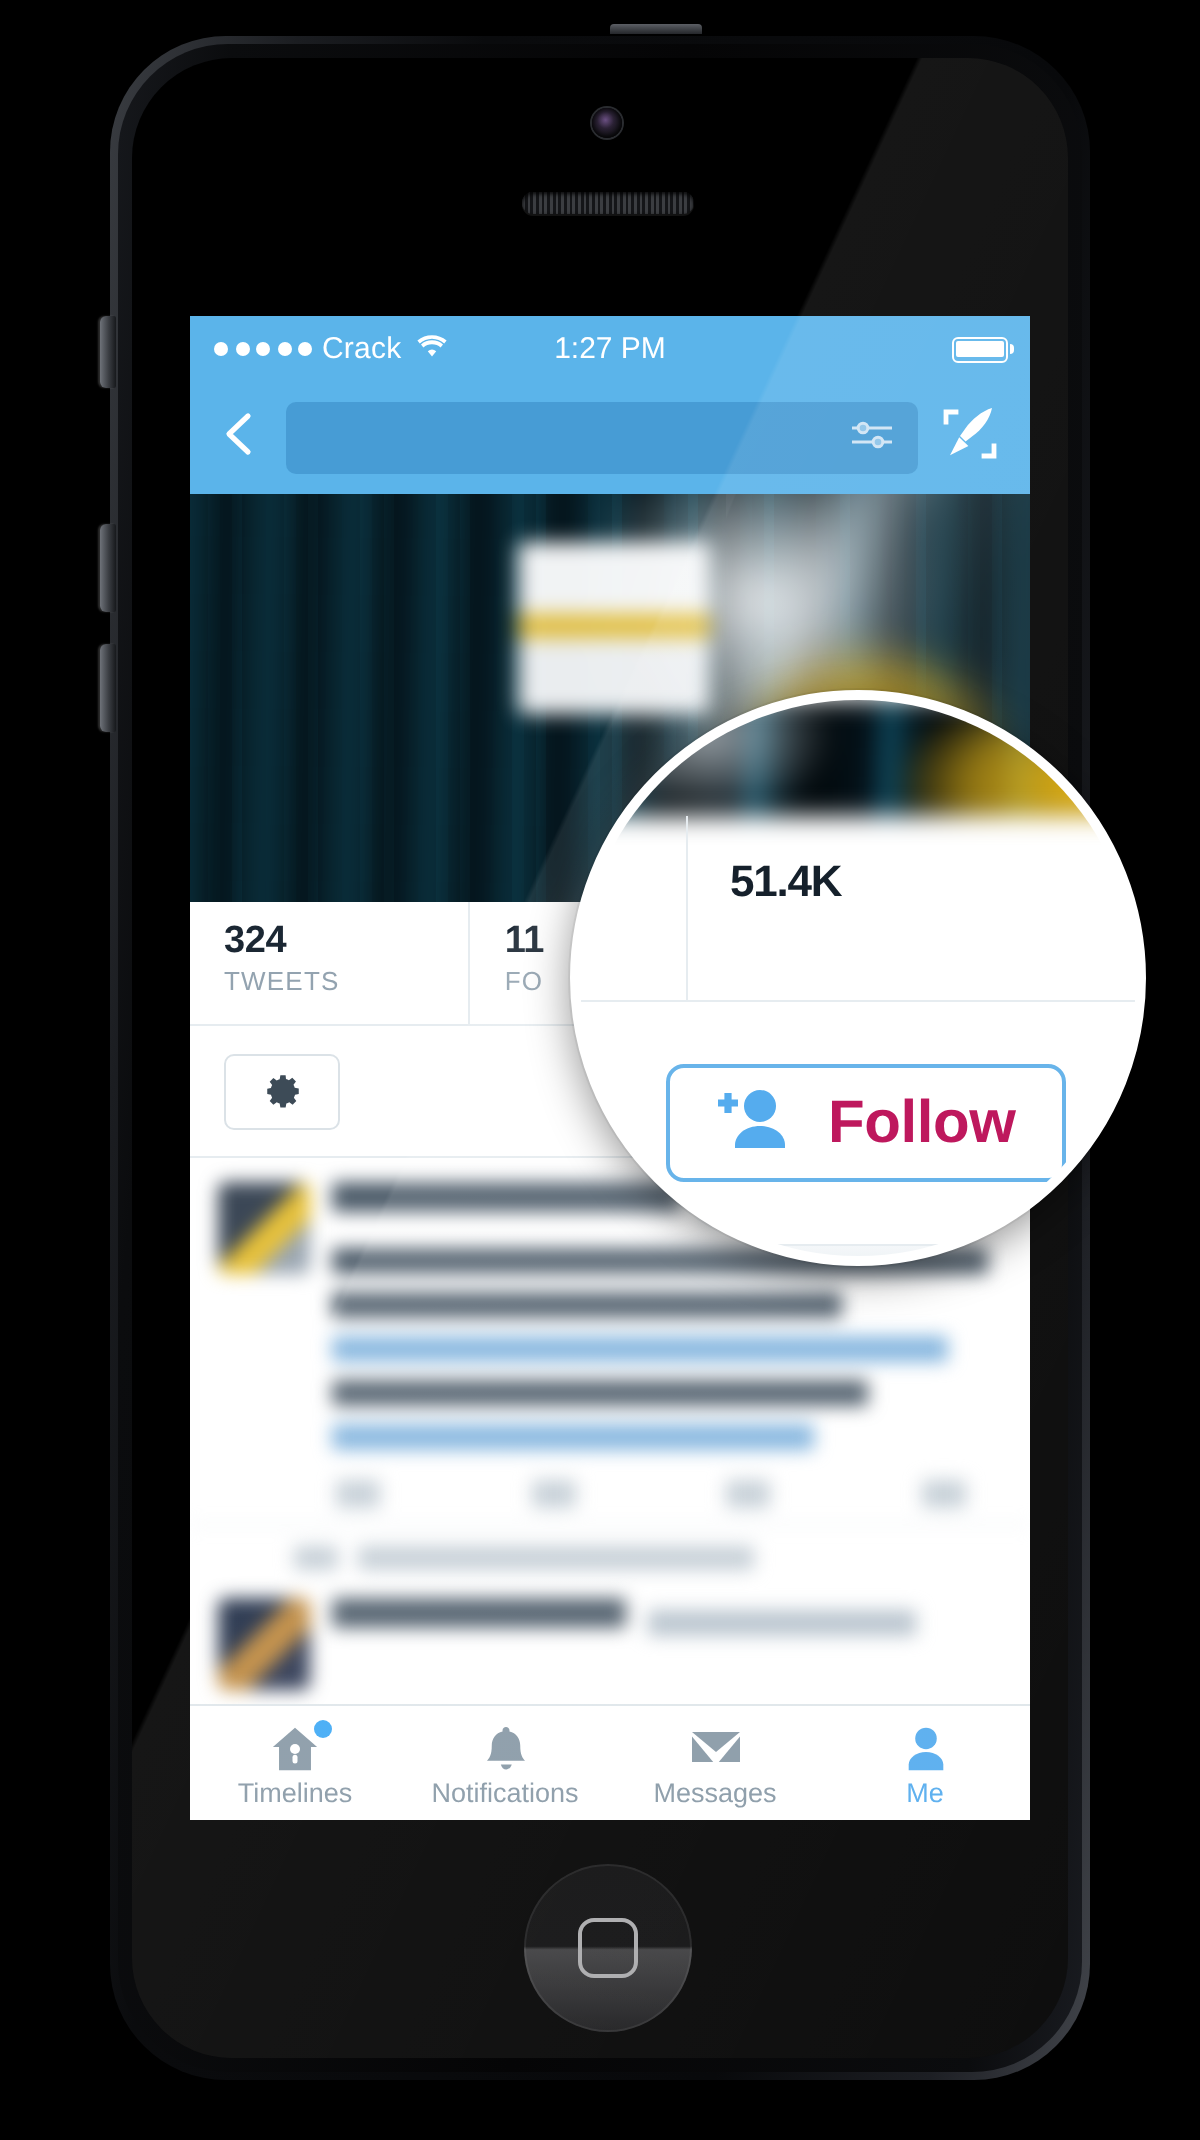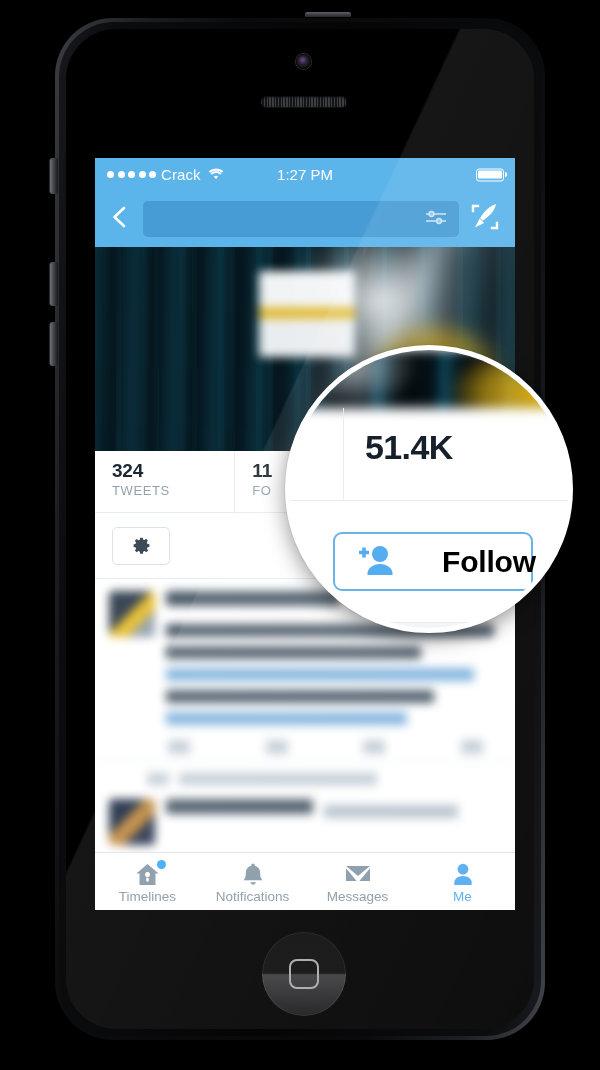--- a/index.html
+++ b/index.html
@@ -244,30 +244,30 @@
   }
   .mag-divider-h {
     position: absolute; left: 0; top: 150px; width: 288px; height: 1px;
     background: #e6ecf0;
   }
   .mag-divider-b {
     position: absolute; left: 0; top: 272px; width: 288px; height: 1px;
     background: #e6ecf0;
   }
   .mag-stat { position: absolute; left: 75px; top: 78px; }
-  .mag-num { font-size: 34px; font-weight: bold; color: #15202b; letter-spacing: -.6px; }
+  .mag-num { font-size: 22px; font-weight: bold; color: #15202b; letter-spacing: -.6px; }
   .mag-lbl { font-size: 25px; color: #8fa0ad; letter-spacing: 1.1px; margin-top: 2px; }
   .mag-follow {
     position: absolute; left: 43px; top: 182px;
     width: 200px; height: 59px;
     border: 2.2px solid #68b4ea; border-radius: 9px;
     display: flex; align-items: center; gap: 18px; padding-left: 17px;
     background: #fff; cursor: pointer;
   }
-  .mag-follow-lbl { font-size: 30px; font-weight: bold; color: #000000; letter-spacing: -.2px; margin-left: 28px; }
+  .mag-follow-lbl { font-size: 30px; font-weight: bold; color: #be185d; letter-spacing: -.2px; }
   .mag-strip {
     position: absolute; left: 0; top: 273px; width: 288px; height: 15px;
     background: linear-gradient(180deg,#f4f7f9,#e9eef2);
   }
 </style>
 </head>
 <body>
 
 <div id="stage">
 

